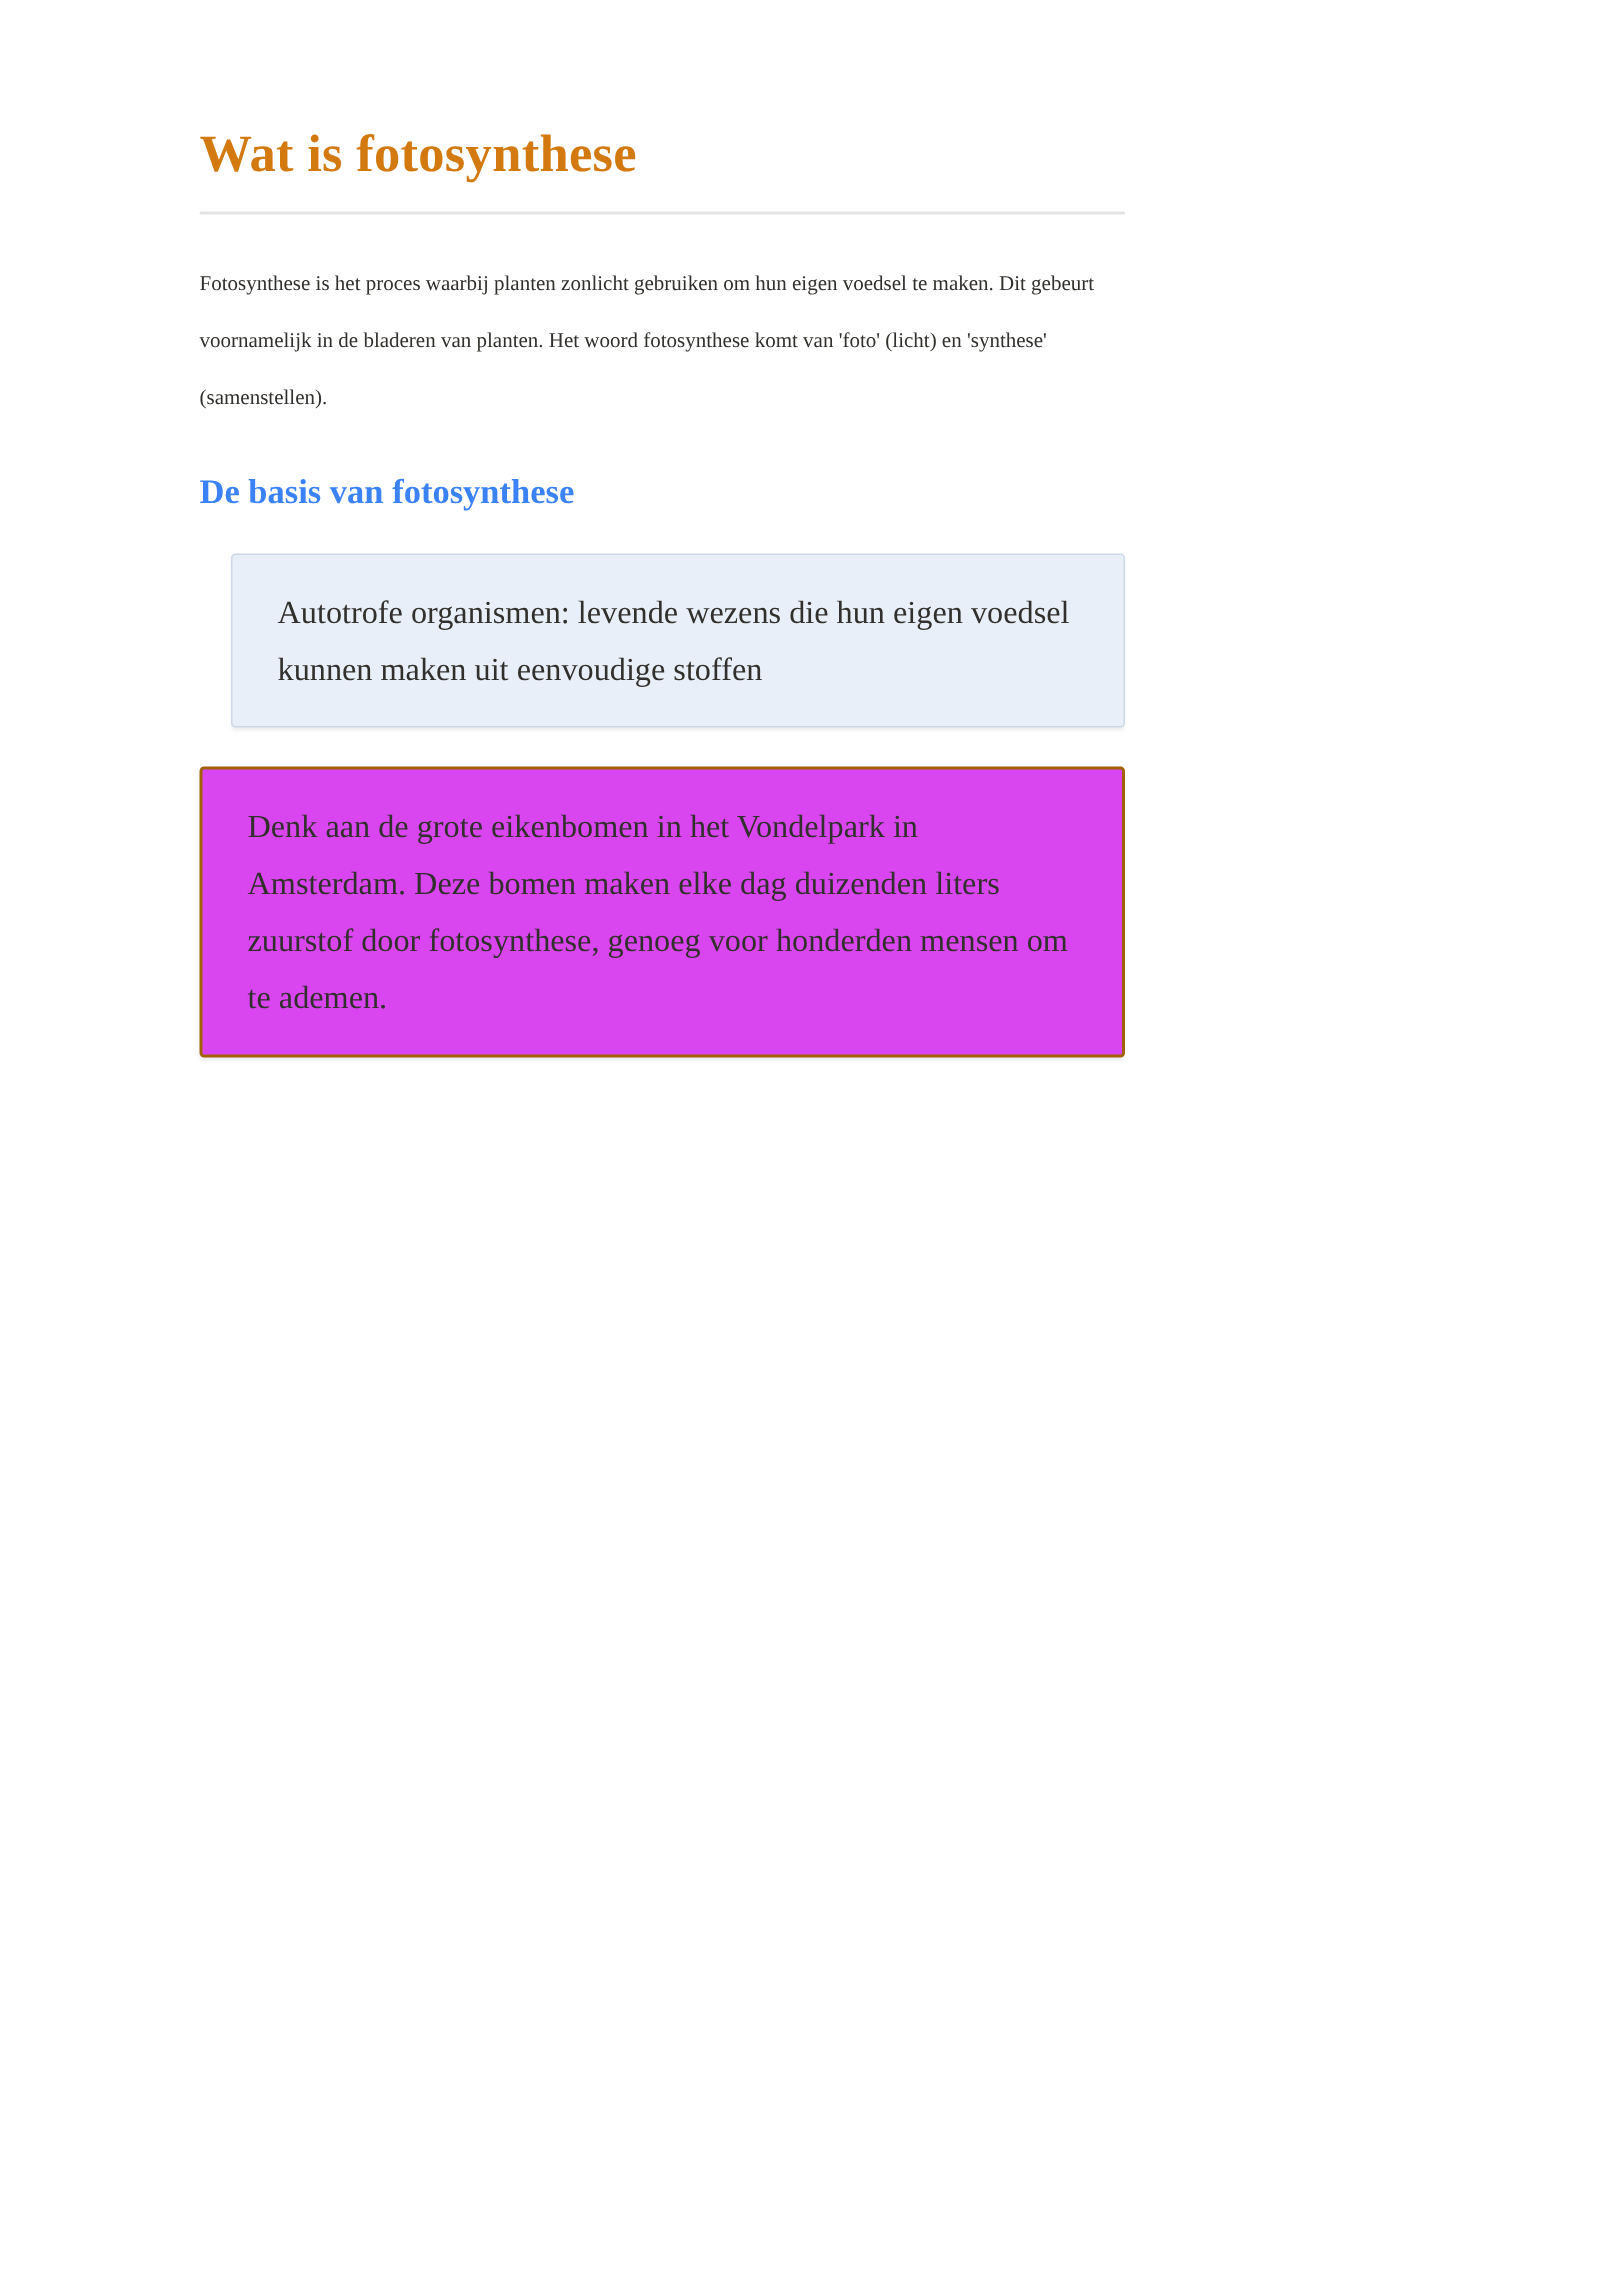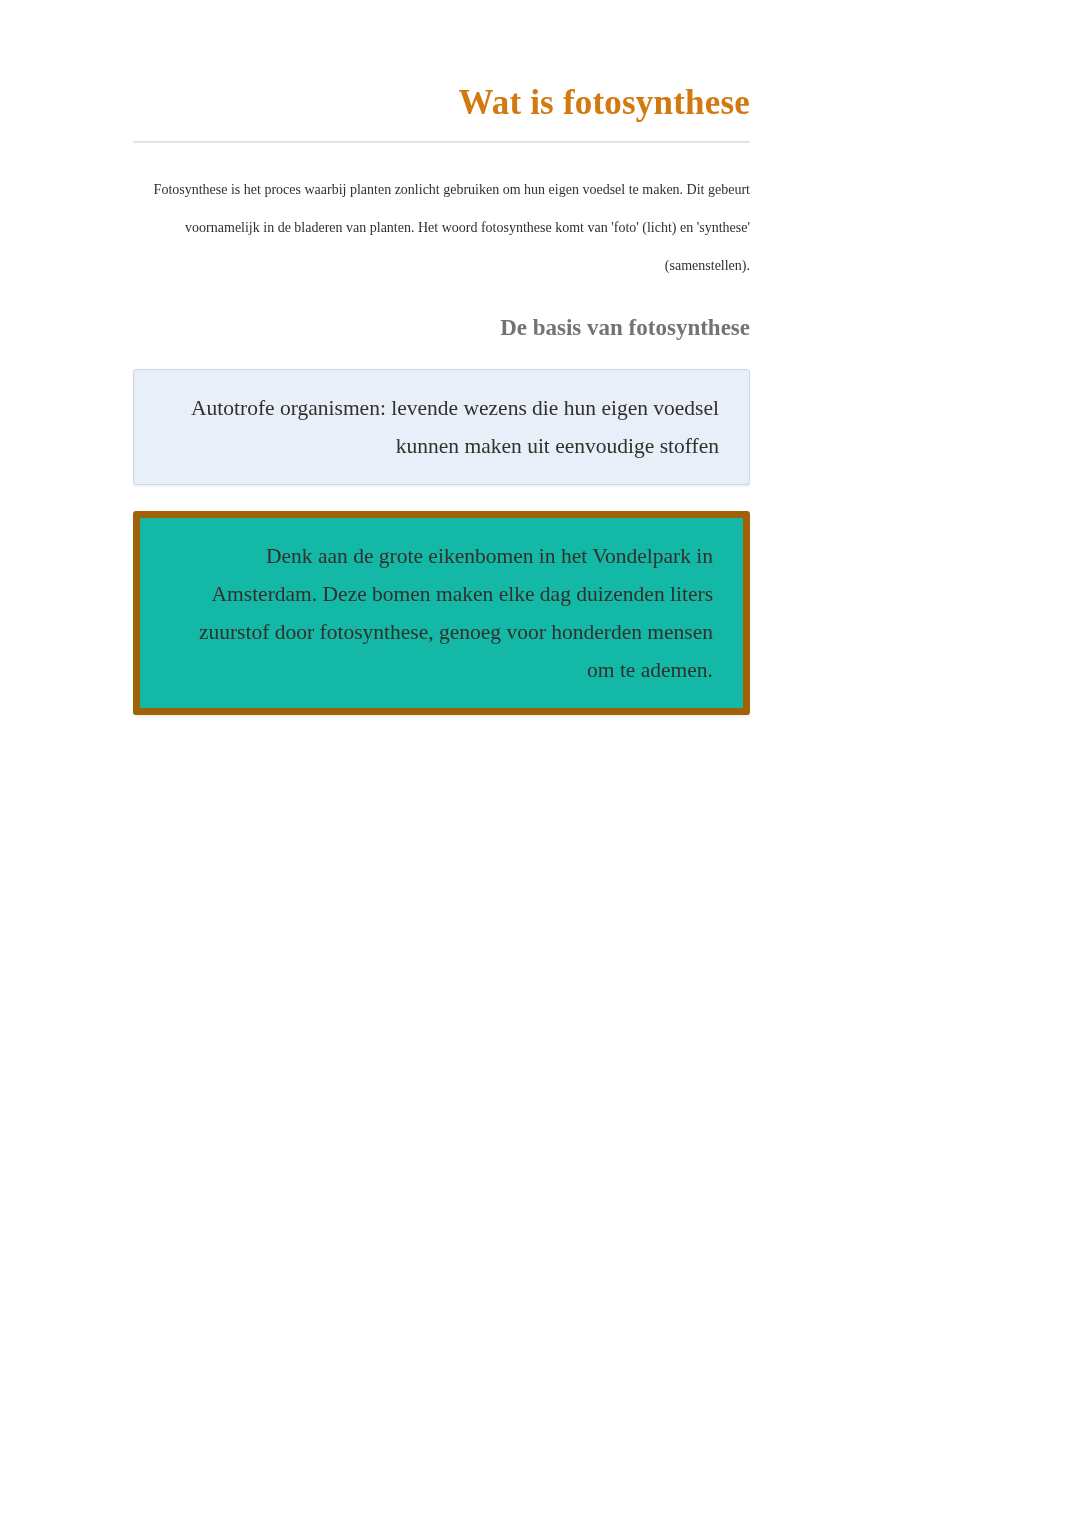--- a/index.html
+++ b/index.html
@@ -13,21 +13,20 @@
     height: 1527px;
     font-family: "Liberation Serif", "DejaVu Serif", serif;
     color: #32302c;
     overflow: hidden;
   }
 
   .page {
     width: 884px;
     height: 1527px;
     padding: 85px 134px 0 133px;
-    text-align: right;
   }
 
   .page-title {
     font-size: 35px;
     line-height: 1.0;
     font-weight: 700;
     color: #d2790f;
     letter-spacing: 0.2px;
   }
 
@@ -42,45 +41,46 @@
     font-size: 14px;
     line-height: 38px;
     margin-top: 28px;
     color: #32302c;
   }
 
   .section-heading {
     font-size: 23px;
     line-height: 30px;
     font-weight: 700;
-    color: #737373;
+    color: #3b82f6;
     margin-top: 28px;
   }
 
   .callout {
     margin-top: 26px;
     padding: 19px 30px;
     border-radius: 3px;
     box-shadow: 0 2px 2px rgba(0,0,0,0.06);
   }
 
   .callout p {
     font-size: 21.5px;
     line-height: 38px;
     margin: 0;
   }
 
   .callout-blue {
     background: #e9eff8;
     border: 1px solid #ccd7e6;
+    margin-left: 21px;
   }
 
   .callout-green {
-    background: #14b8a6;
-    border: 7px solid #a16207;
+    background: #d946ef;
+    border: 2px solid #a16207;
   }
 </style>
 </head>
 <body>
 
 <div class="page">
 
   <h1 class="page-title">Wat is fotosynthese</h1>
 
   <div class="divider"></div>

